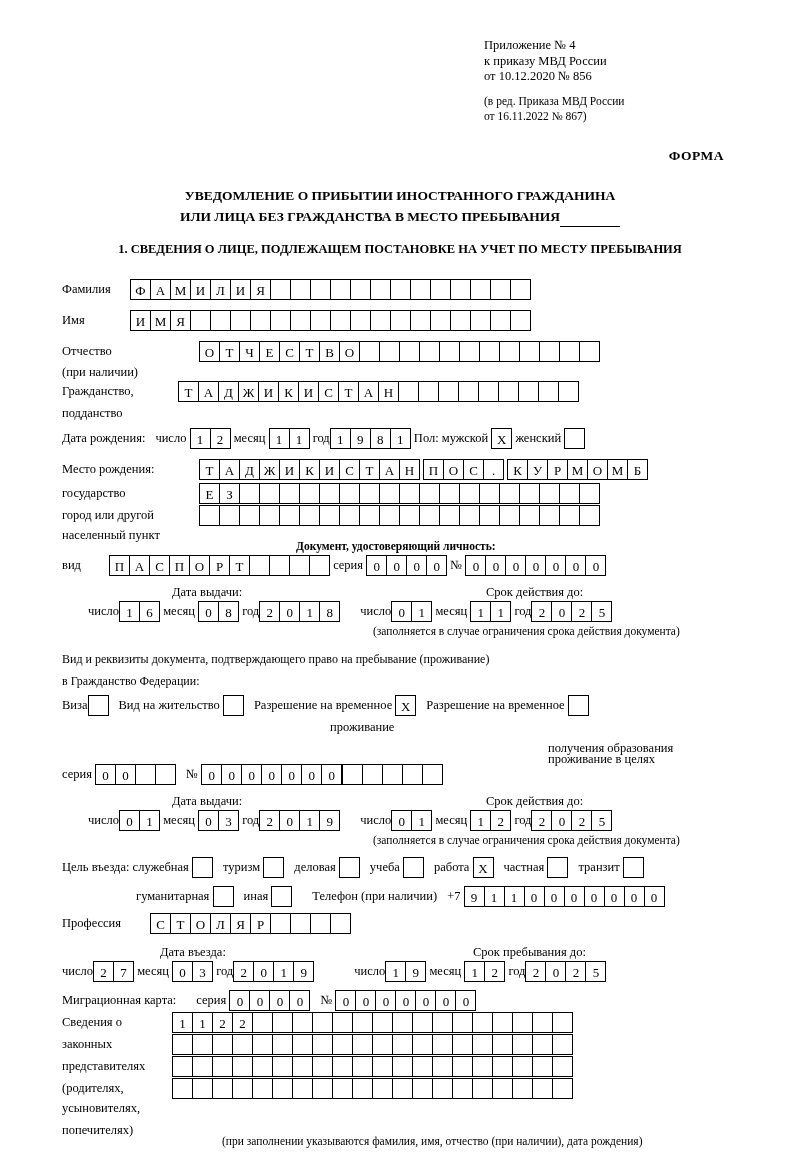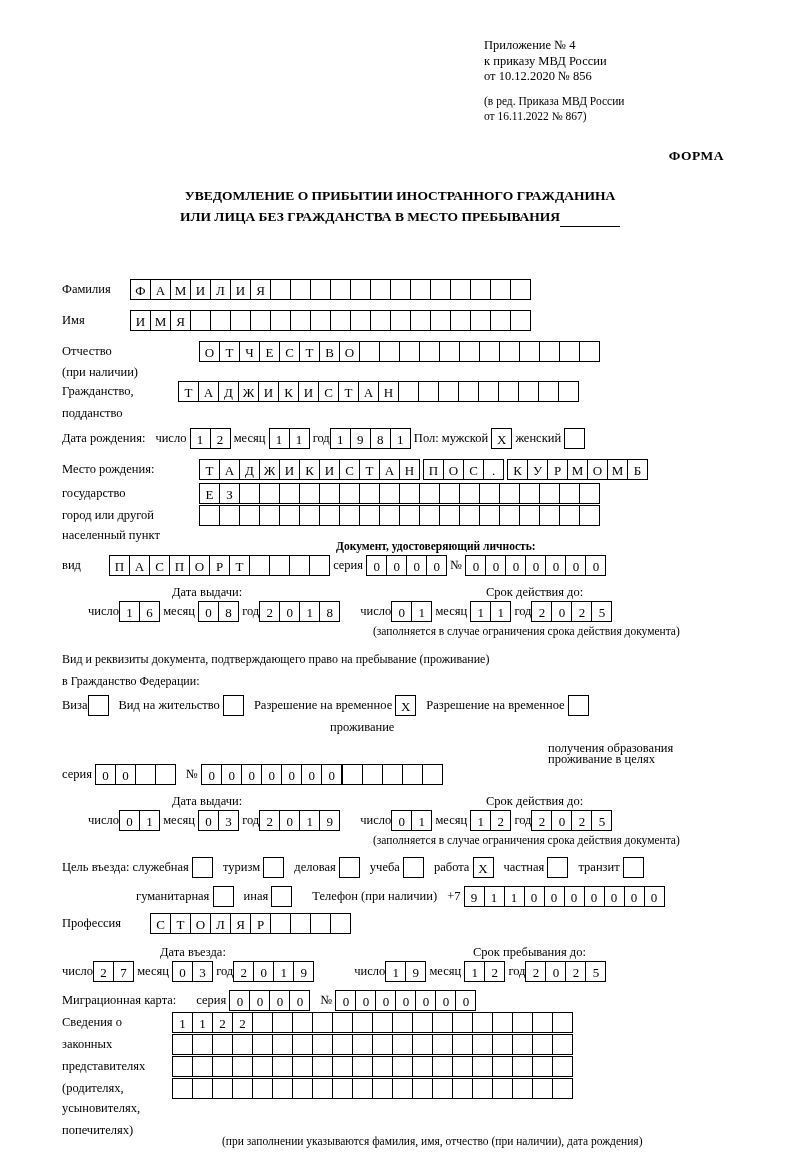--- a/index.html
+++ b/index.html
@@ -41,21 +41,21 @@
     box-sizing:border-box;
   }
   .c.first{margin-left:0;}
   .c.sep{margin-left:3px;}
   .box{
     display:inline-block;width:21px;height:21px;border:1px solid #000;
     vertical-align:middle;font-size:13px;text-align:center;line-height:21px;box-sizing:border-box;
   }
   .gap{display:inline-block;width:10px;}
   .note{font-size:11.5px;}
-  .bold{font-weight:bold;margin-left:40px;}
+  .bold{font-weight:bold;}
 </style>
 </head>
 <body>
 
 <div class="page">
 
   <div class="hdr">
     <div>Приложение № 4</div>
     <div>к приказу МВД России</div>
     <div>от 10.12.2020 № 856</div>
@@ -63,20 +63,21 @@
     <div class="small" style="margin-top:0">от 16.11.2022 № 867)</div>
   </div>
 
   <div class="forma">ФОРМА</div>
 
   <div class="title">
     <div>УВЕДОМЛЕНИЕ О ПРИБЫТИИ ИНОСТРАННОГО ГРАЖДАНИНА</div>
     <div><span>ИЛИ ЛИЦА БЕЗ ГРАЖДАНСТВА В МЕСТО ПРЕБЫВАНИЯ</span><span class="ul"></span></div>
   </div>
 
+  <div class="section1">1. СВЕДЕНИЯ О ЛИЦЕ, ПОДЛЕЖАЩЕМ ПОСТАНОВКЕ НА УЧЕТ ПО МЕСТУ ПРЕБЫВАНИЯ</div>
 
   <div id="rows">
       <div class="row" style="top: 279px; left: 62px;"><span class="lbl" style="display:inline-block;width:68px">Фамилия</span><span class="cells"><span class="c first">Ф</span><span class="c">А</span><span class="c">М</span><span class="c">И</span><span class="c">Л</span><span class="c">И</span><span class="c">Я</span><span class="c"></span><span class="c"></span><span class="c"></span><span class="c"></span><span class="c"></span><span class="c"></span><span class="c"></span><span class="c"></span><span class="c"></span><span class="c"></span><span class="c"></span><span class="c"></span><span class="c"></span></span></div>
       <div class="row" style="top: 310px; left: 62px;"><span class="lbl" style="display:inline-block;width:68px">Имя</span><span class="cells"><span class="c first">И</span><span class="c">М</span><span class="c">Я</span><span class="c"></span><span class="c"></span><span class="c"></span><span class="c"></span><span class="c"></span><span class="c"></span><span class="c"></span><span class="c"></span><span class="c"></span><span class="c"></span><span class="c"></span><span class="c"></span><span class="c"></span><span class="c"></span><span class="c"></span><span class="c"></span><span class="c"></span></span></div>
       <div class="row" style="top: 341px; left: 62px;"><span class="lbl" style="display:inline-block;width:137px">Отчество</span><span class="cells"><span class="c first">О</span><span class="c">Т</span><span class="c">Ч</span><span class="c">Е</span><span class="c">С</span><span class="c">Т</span><span class="c">В</span><span class="c">О</span><span class="c"></span><span class="c"></span><span class="c"></span><span class="c"></span><span class="c"></span><span class="c"></span><span class="c"></span><span class="c"></span><span class="c"></span><span class="c"></span><span class="c"></span><span class="c"></span></span></div>
       <div class="row" style="top: 364px; left: 62px;"><span class="lbl">(при наличии)</span></div>
       <div class="row" style="top: 381px; left: 62px;"><span class="lbl" style="display:inline-block;width:116px">Гражданство,</span><span class="cells"><span class="c first">Т</span><span class="c">А</span><span class="c">Д</span><span class="c">Ж</span><span class="c">И</span><span class="c">К</span><span class="c">И</span><span class="c">С</span><span class="c">Т</span><span class="c">А</span><span class="c">Н</span><span class="c"></span><span class="c"></span><span class="c"></span><span class="c"></span><span class="c"></span><span class="c"></span><span class="c"></span><span class="c"></span><span class="c"></span></span></div>
       <div class="row" style="top: 405px; left: 62px;"><span class="lbl">подданство</span></div>
       <div class="row" style="top: 428px; left: 62px;"><span class="lbl">Дата рождения:</span><span class="gap"></span><span class="lbl">число</span> <span class="cells"><span class="c first">1</span><span class="c">2</span></span> <span class="lbl">месяц</span> <span class="cells"><span class="c first">1</span><span class="c">1</span></span> <span class="lbl">год</span><span class="cells"><span class="c first">1</span><span class="c">9</span><span class="c">8</span><span class="c">1</span></span> <span class="lbl">Пол: мужской</span> <span class="box">X</span> <span class="lbl">женский</span> <span class="box"></span></div>
       <div class="row" style="top: 459px; left: 62px;"><span class="lbl" style="display:inline-block;width:137px">Место рождения:</span><span class="cells"><span class="c first">Т</span><span class="c">А</span><span class="c">Д</span><span class="c">Ж</span><span class="c">И</span><span class="c">К</span><span class="c">И</span><span class="c">С</span><span class="c">Т</span><span class="c">А</span><span class="c">Н</span></span><span class="cells"><span class="c first sep">П</span><span class="c">О</span><span class="c">С</span><span class="c">.</span></span><span class="cells"><span class="c first sep">К</span><span class="c">У</span><span class="c">Р</span><span class="c">М</span><span class="c">О</span><span class="c">М</span><span class="c">Б</span></span></div>

